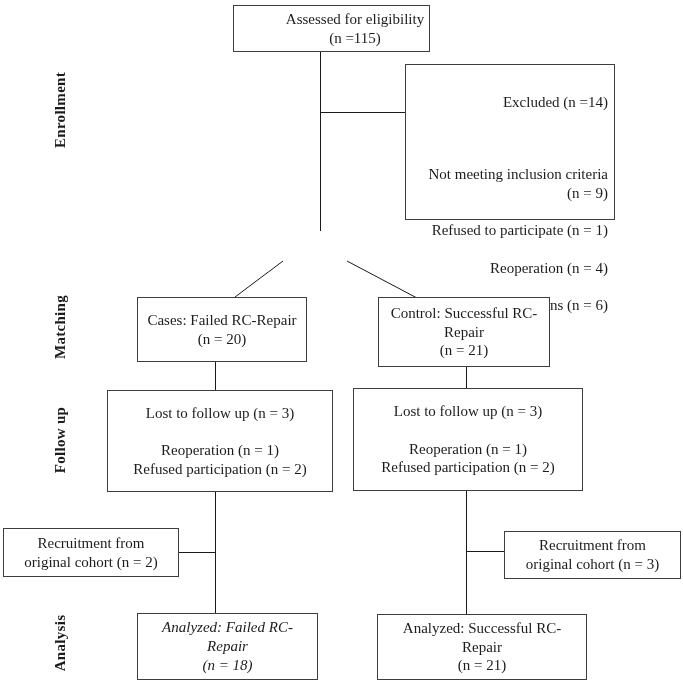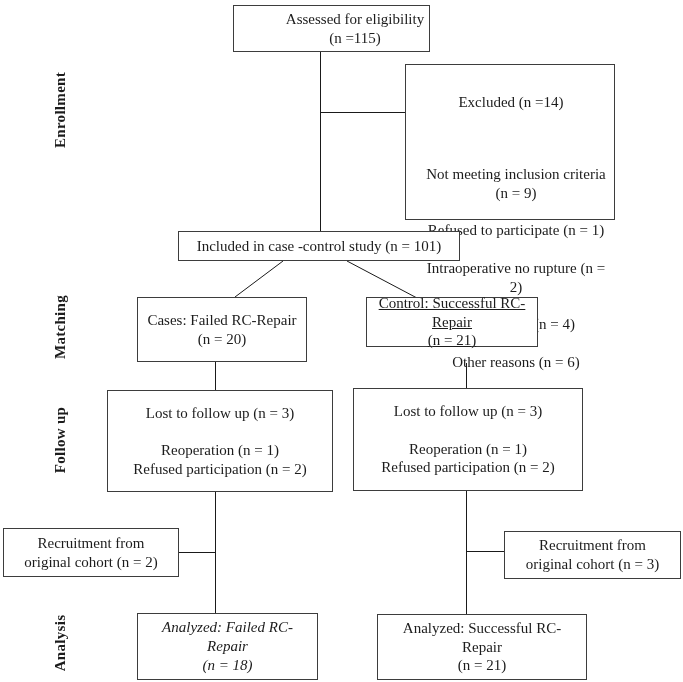--- a/index.html
+++ b/index.html
@@ -25,24 +25,24 @@
     font-size: 15px;
     line-height: 1.25;
     display: flex;
     align-items: center;
     justify-content: center;
     text-align: center;
     white-space: pre-line;
   }
   .box-assessed           { left: 233px; top: 5px;   width: 197px; height: 47px; padding-left: 47px; }
   .box-excluded           { left: 405px; top: 64px;  width: 210px; height: 156px;
-                            display: block; text-align: center; padding: 9px 6px 0 8px; }
+                            display: block; text-align: right; padding: 9px 6px 0 8px; }
   .box-included           { left: 178px; top: 231px; width: 282px; height: 30px; }
   .box-cases              { left: 137px; top: 297px; width: 170px; height: 65px; }
-  .box-control            { left: 366px; top: 297px; width: 172px; height: 50px; text-decoration: underline; }
+  .box-control            { left: 378px; top: 297px; width: 172px; height: 70px; }
   .box-followup-cases     { left: 107px; top: 390px; width: 226px; height: 102px; }
   .box-followup-control   { left: 353px; top: 388px; width: 230px; height: 103px; }
   .box-recruitment-cases  { left: 3px;   top: 528px; width: 176px; height: 49px; }
   .box-recruitment-control{ left: 504px; top: 531px; width: 177px; height: 48px; }
   .box-analyzed-cases     { left: 137px; top: 613px; width: 181px; height: 67px; font-style: italic; }
   .box-analyzed-control   { left: 377px; top: 614px; width: 210px; height: 66px; }
 
   .excluded-items { margin-top: 16px; margin-left: 10px; }
   .excluded-item  { white-space: pre-line; }
 
@@ -99,27 +99,25 @@
 
   <div class="box box-assessed">Assessed for eligibility
 (n =115)</div>
 
   <div class="box box-excluded">
     <div>Excluded (n =14)</div>
     <div class="excluded-items">
       <div class="excluded-item">Not meeting inclusion criteria
 (n = 9)</div>
       <div class="excluded-item">Refused to participate (n = 1)</div>
-      <div class="excluded-item">Intraoperative no rupture (n = 2)</div>
       <div class="excluded-item">Reoperation (n = 4)</div>
       <div class="excluded-item">Other reasons (n = 6)</div>
     </div>
   </div>
 
-  <div class="box box-included">Included in case -control study (n = 101)</div>
 
   <div class="box box-cases">Cases: Failed RC-Repair
 (n = 20)</div>
 
   <div class="box box-control">Control: Successful RC-
 Repair
 (n = 21)</div>
 
   <div class="box box-followup-cases">Lost to follow up (n = 3)
 

